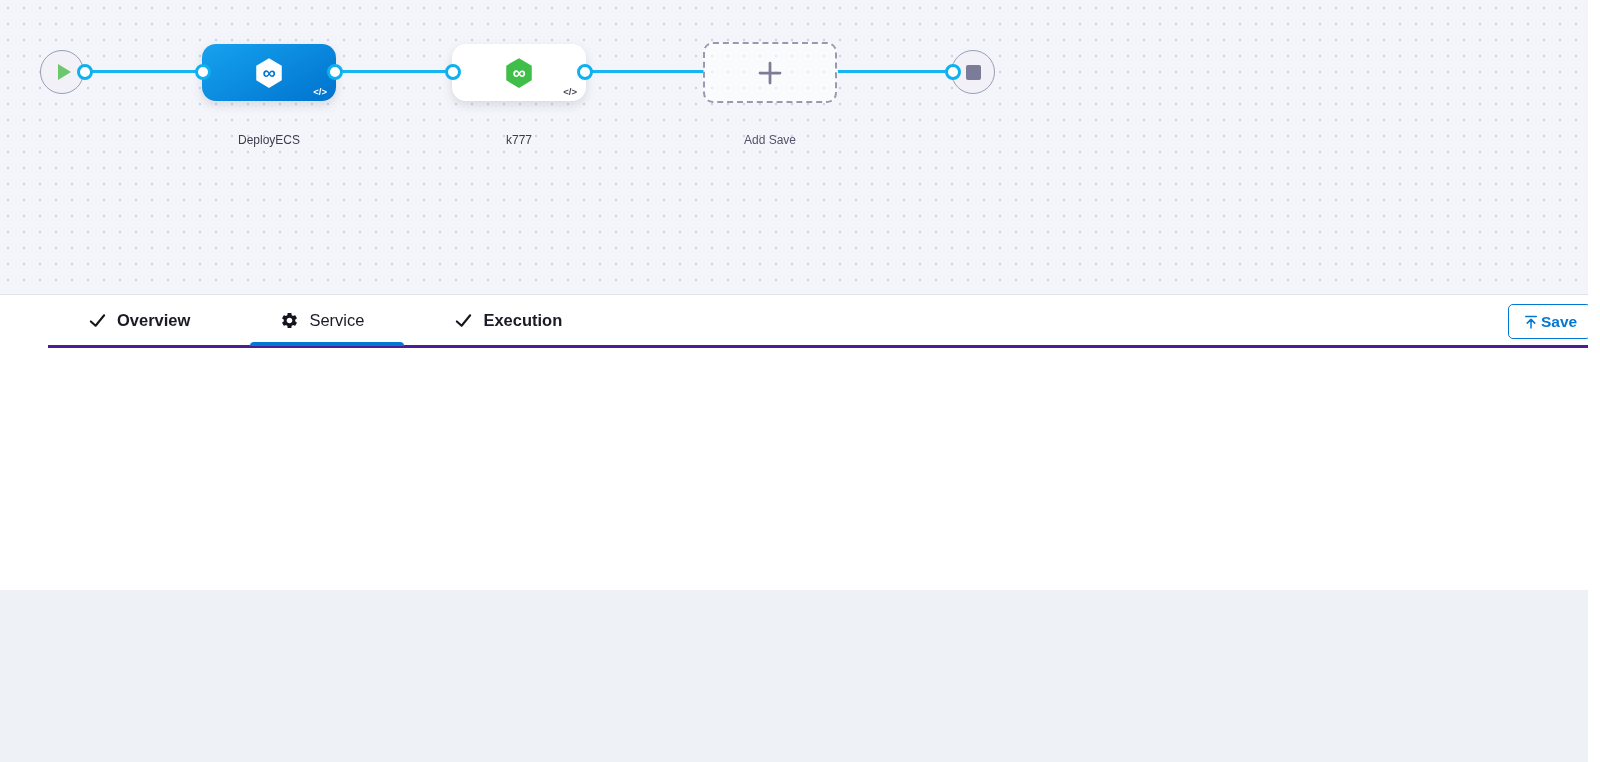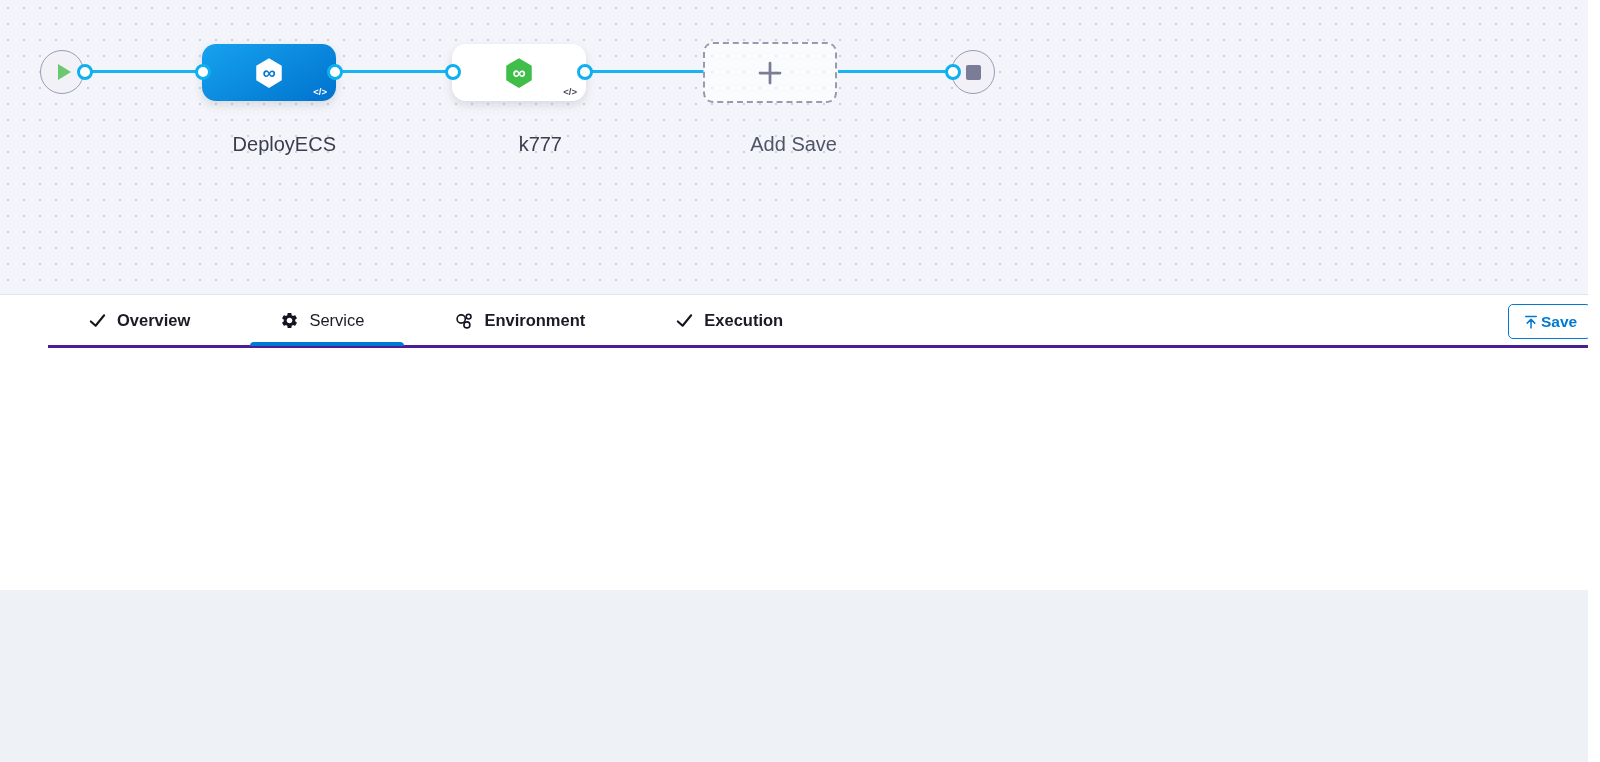--- a/index.html
+++ b/index.html
@@ -24,22 +24,22 @@
     display:flex; align-items:center; justify-content:center; z-index:2;
     box-shadow:0 4px 10px rgba(96,97,112,0.18); }
   .stage-blue { background:linear-gradient(150deg,#16a2ef 0%,#0277d1 90%); }
   .stage-white { background:#fff; }
   .code-badge { position:absolute; right:9px; bottom:4px; font-size:9.5px; font-weight:700; }
   .stage-blue .code-badge { color:#fff; }
   .stage-white .code-badge { color:#474958; }
   .add-stage { position:absolute; left:703px; top:42px; width:134px; height:61px;
     border:2.5px dashed #979ab0; border-radius:10px; background:rgba(255,255,255,.55);
     display:flex; align-items:center; justify-content:center; z-index:2; }
-  .node-label { position:absolute; top:133px; width:134px; text-align:right;
-    font-size:20px; color:#3b3d4c; }
+  .node-label { position:absolute; top:133px; width:134px; text-align:center;
+    font-size:12px; color:#3b3d4c; }
   .node-label.dim { color:#515468; }
 
   
   .tabbar { position:absolute; left:0; top:296px; width:1600px; height:52px; background:#fff;
     border-bottom:3px solid #4c1d95; display:flex; align-items:center;
     padding-left:40px; gap:90px; z-index:4;margin-left:48px; }
   .tab { position:relative; height:100%; display:flex; align-items:center; gap:10px;
     font-size:16.5px; font-weight:600; color:#1b1b26; cursor:pointer; }
   .tab.active { font-weight:400; }
   .tab.active::after { content:""; position:absolute; left:-30px; right:-40px; bottom:-1px;
@@ -99,44 +99,36 @@
   </div>
 
   <div class="ring" style="left:77px;"></div>
   <div class="ring" style="left:195px;"></div>
   <div class="ring" style="left:327px;"></div>
   <div class="ring" style="left:445px;"></div>
   <div class="ring" style="left:577px;"></div>
   <div class="ring" style="left:945px;"></div>
 
   <div class="node-label" style="left:202px;">DeployECS</div>
-  <div class="node-label" style="left:428px;">k777</div>
+  <div class="node-label" style="left:452px;">k777</div>
   <div class="node-label dim" style="left:703px;">Add Save</div>
 </div>
 
 <div class="tabbar">
   <div class="tab">
     <svg width="19" height="19" viewBox="0 0 20 20">
       <polyline points="3,11 8,15.5 17,4.5" fill="none" stroke="#15151f" stroke-width="2.2" stroke-linecap="round" stroke-linejoin="round"></polyline>
     </svg>
     <span>Overview</span>
   </div>
   <div class="tab active">
     <svg width="19" height="19" viewBox="0 0 24 24">
       <path fill="#15151f" d="M19.14,12.94c0.04-0.3,0.06-0.61,0.06-0.94c0-0.32-0.02-0.64-0.07-0.94l2.03-1.58c0.18-0.14,0.23-0.41,0.12-0.61 l-1.92-3.32c-0.12-0.22-0.37-0.29-0.59-0.22l-2.39,0.96c-0.5-0.38-1.03-0.7-1.62-0.94L14.4,2.81c-0.04-0.24-0.24-0.41-0.48-0.41 h-3.84c-0.24,0-0.43,0.17-0.47,0.41L9.25,5.35C8.66,5.59,8.12,5.92,7.63,6.29L5.24,5.33c-0.22-0.08-0.47,0-0.59,0.22L2.74,8.87 C2.62,9.08,2.66,9.34,2.86,9.48l2.03,1.58C4.84,11.36,4.8,11.69,4.8,12s0.02,0.64,0.07,0.94l-2.03,1.58 c-0.18,0.14-0.23,0.41-0.12,0.61l1.92,3.32c0.12,0.22,0.37,0.29,0.59,0.22l2.39-0.96c0.5,0.38,1.03,0.7,1.62,0.94l0.36,2.54 c0.05,0.24,0.24,0.41,0.48,0.41h3.84c0.24,0,0.44-0.17,0.47-0.41l0.36-2.54c0.59-0.24,1.13-0.56,1.62-0.94l2.39,0.96 c0.22,0.08,0.47,0,0.59-0.22l1.92-3.32c0.12-0.22,0.07-0.47-0.12-0.61L19.14,12.94z M12,15.6c-1.98,0-3.6-1.62-3.6-3.6 s1.62-3.6,3.6-3.6s3.6,1.62,3.6,3.6S13.98,15.6,12,15.6z"></path>
     </svg>
     <span>Service</span>
-  </div>
-  <div class="tab">
-    <svg width="20" height="20" viewBox="0 0 20 20">
-      <circle cx="7.2" cy="8" r="4.1" fill="none" stroke="#15151f" stroke-width="1.6"></circle>
-      <circle cx="14.6" cy="5.6" r="2.4" fill="none" stroke="#15151f" stroke-width="1.6"></circle>
-      <circle cx="12.9" cy="13.9" r="3" fill="none" stroke="#15151f" stroke-width="1.6"></circle>
-    </svg>
-    <span>Environment</span>
   </div>
   <div class="tab">
     <svg width="19" height="19" viewBox="0 0 20 20">
       <polyline points="3,11 8,15.5 17,4.5" fill="none" stroke="#15151f" stroke-width="2.2" stroke-linecap="round" stroke-linejoin="round"></polyline>
     </svg>
     <span>Execution</span>
   </div>
 </div>
 
 <button class="save-btn">

